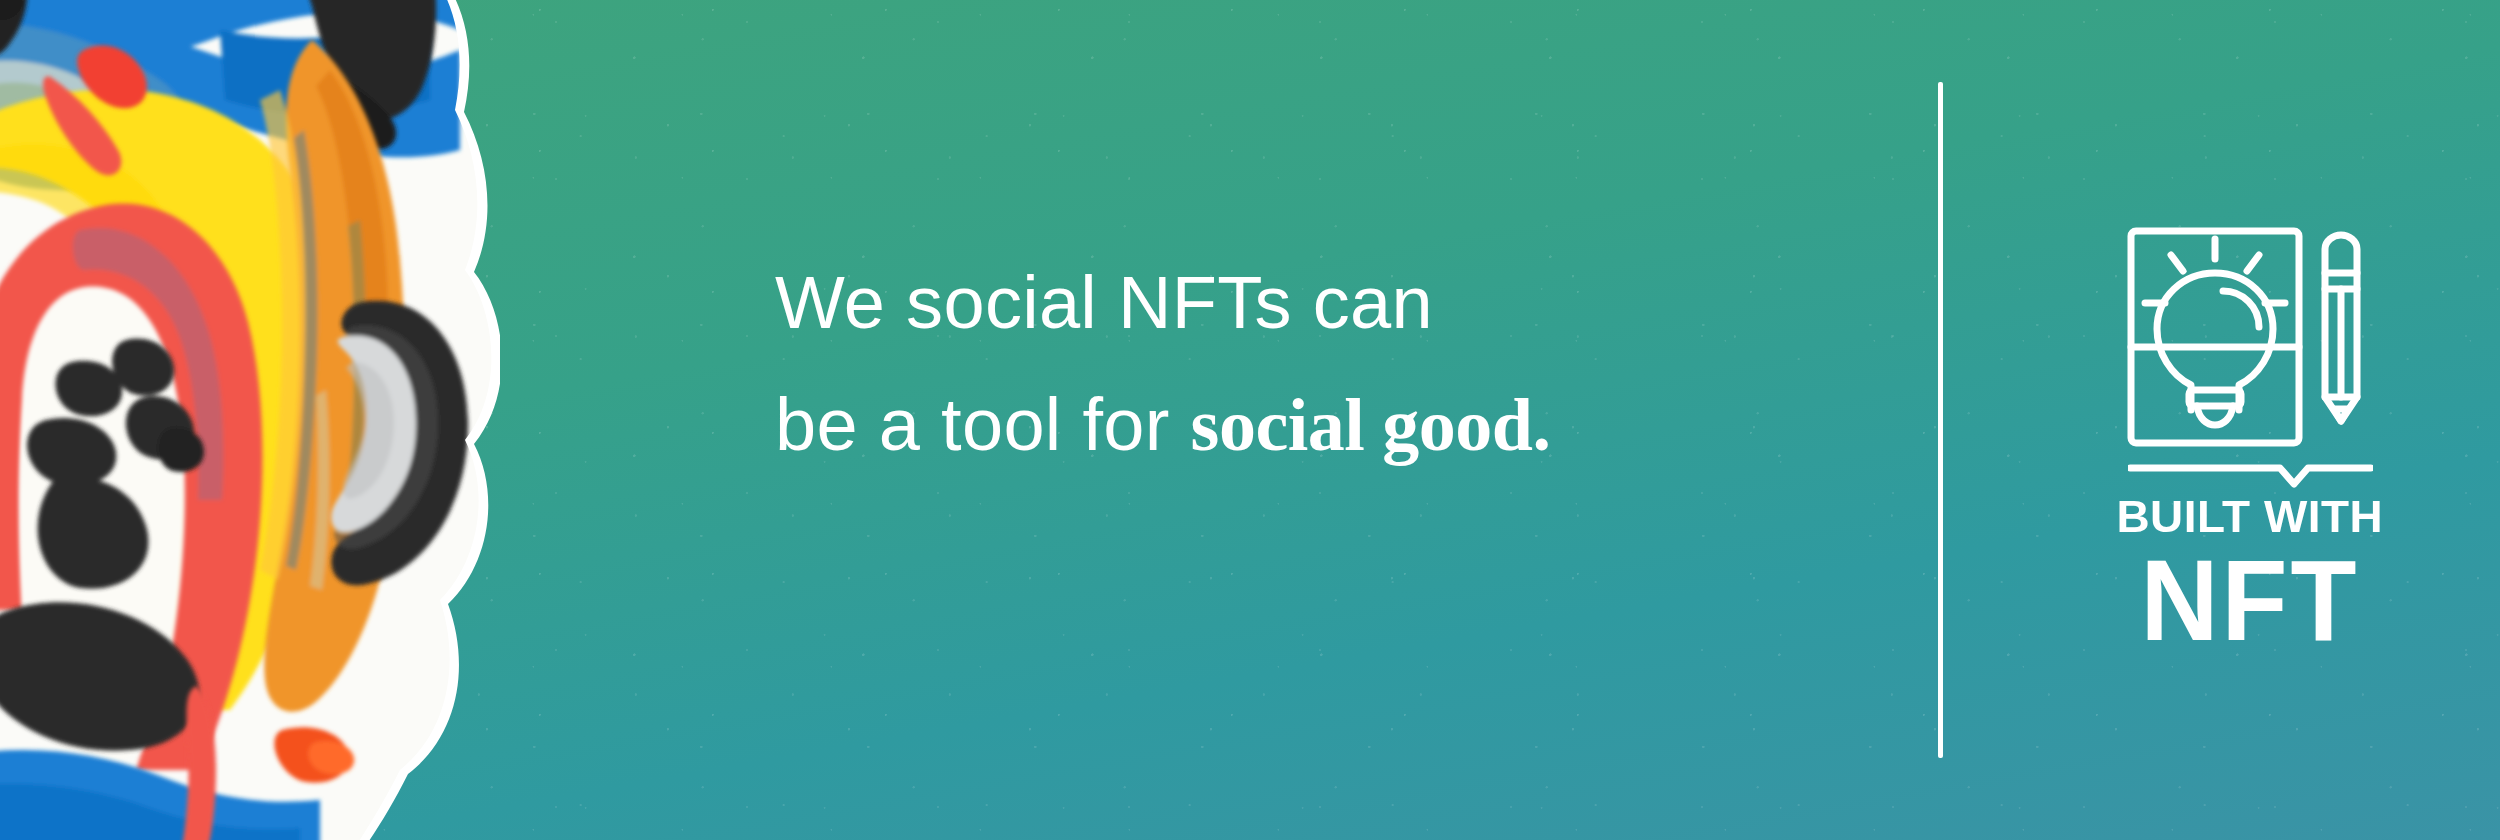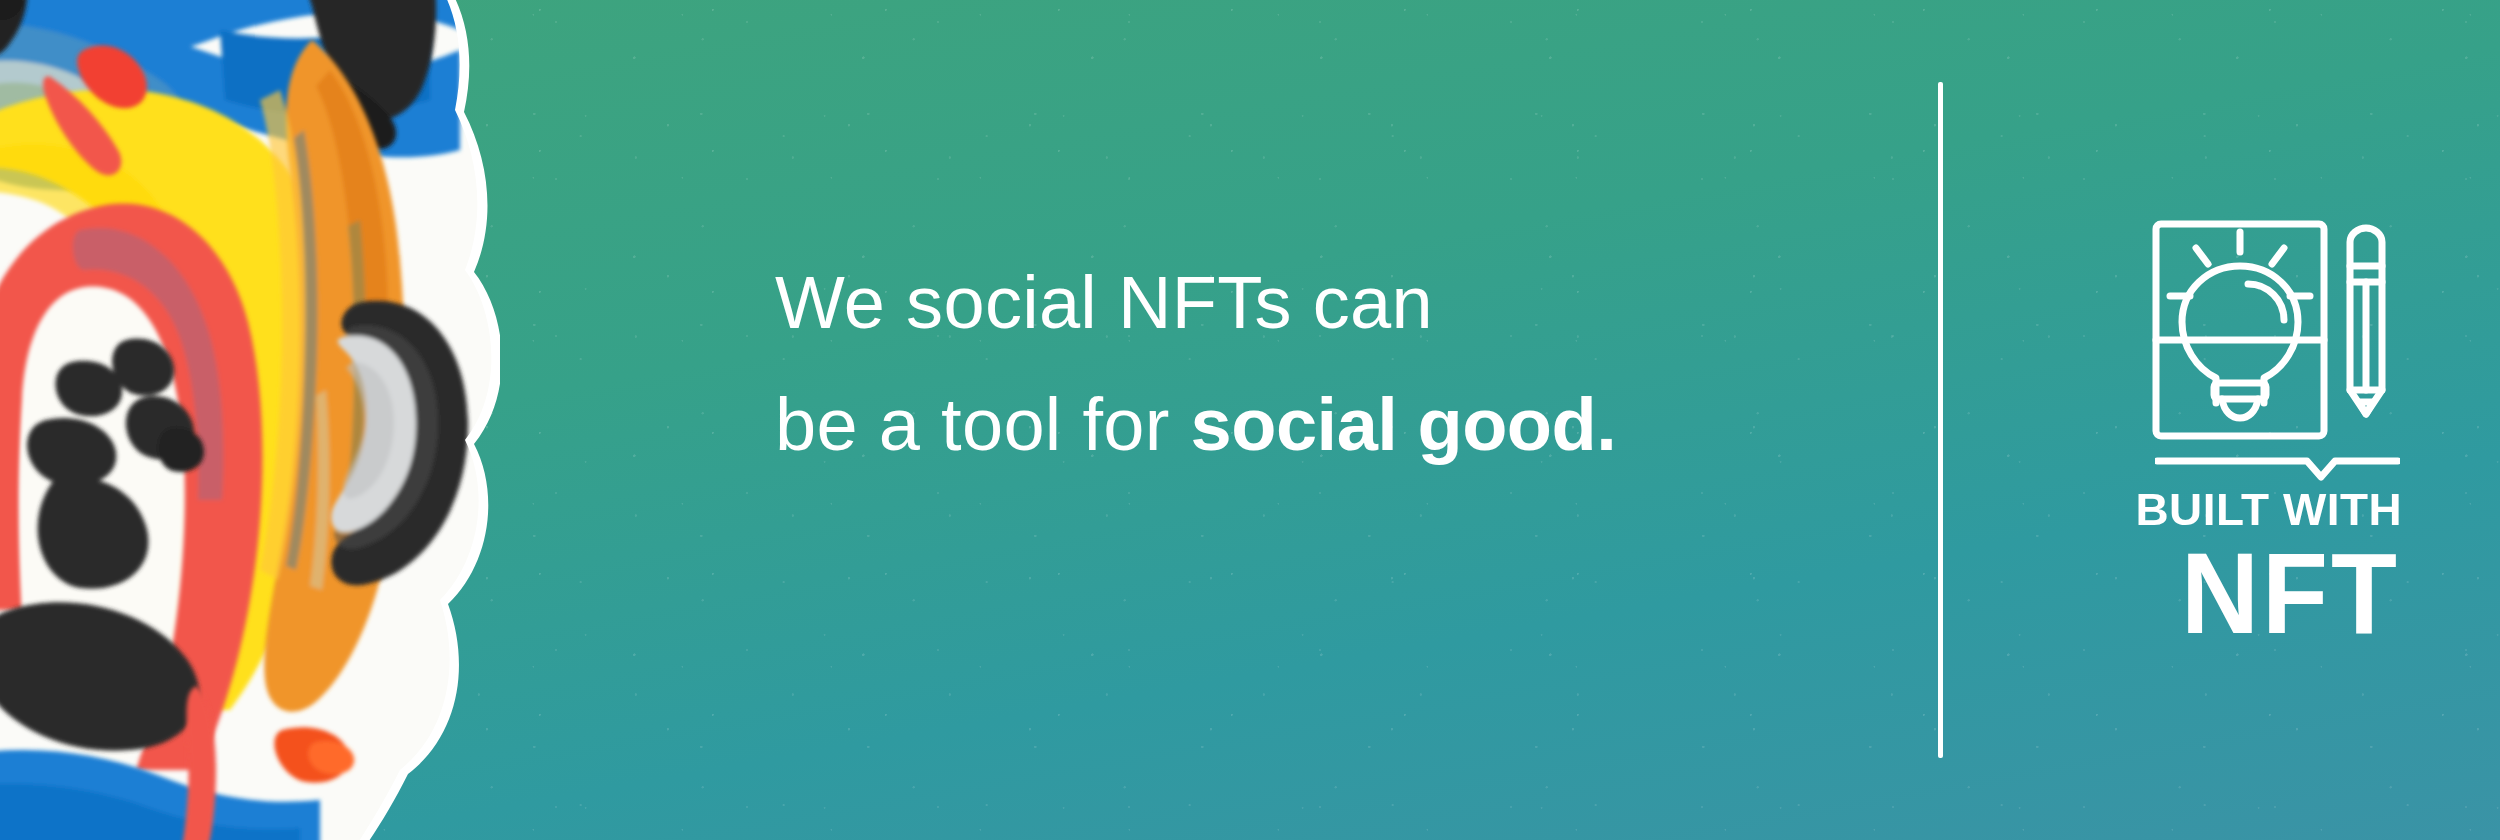--- a/index.html
+++ b/index.html
@@ -42,32 +42,32 @@
   
   .headline{
     position:absolute;left:775px;top:255px;width:1120px;
     color:#ffffff;
     font-size:74px;line-height:1.3;
     letter-spacing:.3px;
     font-weight:300;
   }
   .headline .l1{display:block;font-weight:300;}
   .headline .l2{display:block;font-weight:300;margin-top:26px;}
-  .headline b{font-weight:700;letter-spacing:-.5px;}
+  .headline b{font-weight:700;letter-spacing:-.5px;font-family:Liberation Serif, serif;}
 
   
   .divider{
     position:absolute;left:1938px;top:82px;width:5px;height:676px;
     background:#ffffff;border-radius:2px;
   }
 
   
   .badge{
-    position:absolute;left:2100px;top:218px;width:300px;height:430px;
-    display:flex;flex-direction:column;align-items:flex-end;
+    position:absolute;left:2100px;top:225px;width:300px;height:430px;
+    display:flex;flex-direction:column;align-items:center;
   }
   .badge-mark{width:250px;height:235px;display:block;}
   .badge-rule{
     width:245px;height:24px;display:block;margin-top:4px;
   }
   .badge-built{
     color:#fff;font-weight:700;font-size:45px;letter-spacing:.5px;
     line-height:1;margin-top:6px;white-space:nowrap;
     transform:scaleX(1.02);
   }

